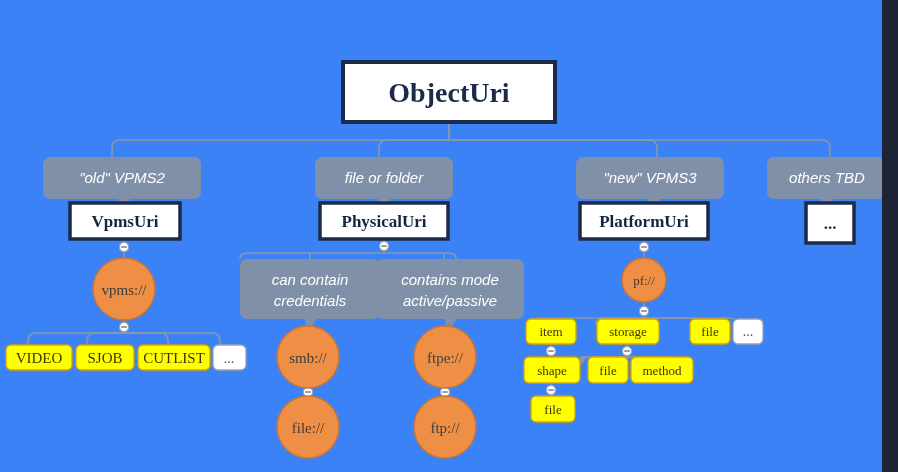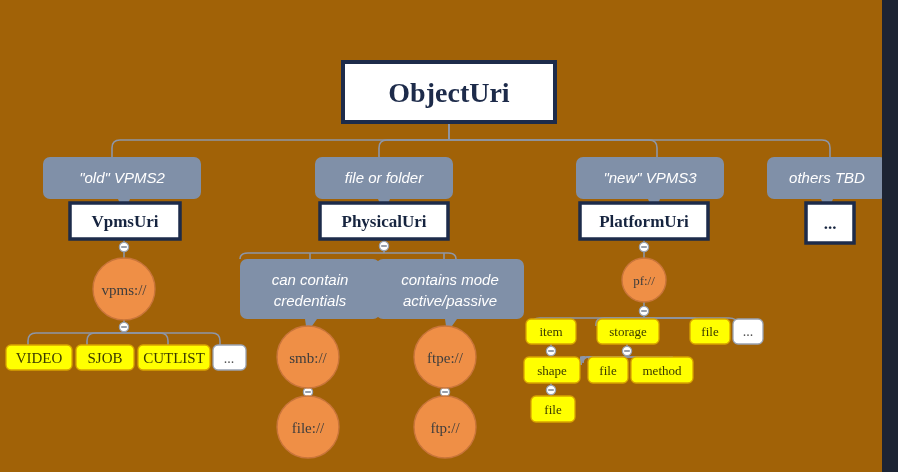--- a/index.html
+++ b/index.html
@@ -1,18 +1,18 @@
 <!DOCTYPE html>
 <html><head>
 <meta charset="utf-8">
 <style>
   html,body{margin:0;padding:0;background:#ffffff;}
   body{width:898px;height:472px;overflow:hidden;
        font-family:"Liberation Sans", sans-serif;}
-  #stage{position:relative;width:898px;height:472px;background:#a16207;}
+  #stage{position:relative;width:898px;height:472px;background:#3b82f6;}
   #diagram{position:absolute;left:0;top:0;width:898px;height:472px;}
   .right-band{position:absolute;top:0;right:0;width:16px;height:472px;
               background:#1d2433;}
   
   .t-root{font-family:"Liberation Serif", serif;font-weight:bold;font-size:28px;fill:#1d2b4a;}
   .t-class{font-family:"Liberation Serif", serif;font-weight:bold;font-size:17px;fill:#16243f;}
   .t-dots{font-family:"Liberation Serif", serif;font-weight:bold;font-size:17px;fill:#16243f;}
   .t-note{font-family:"Liberation Sans", sans-serif;font-style:italic;font-size:15px;fill:#ffffff;}
   .t-ell{font-family:"Liberation Serif", serif;font-size:15px;fill:#3d3d3d;}
   .t-ell-sm{font-family:"Liberation Serif", serif;font-size:13px;fill:#3d3d3d;}

